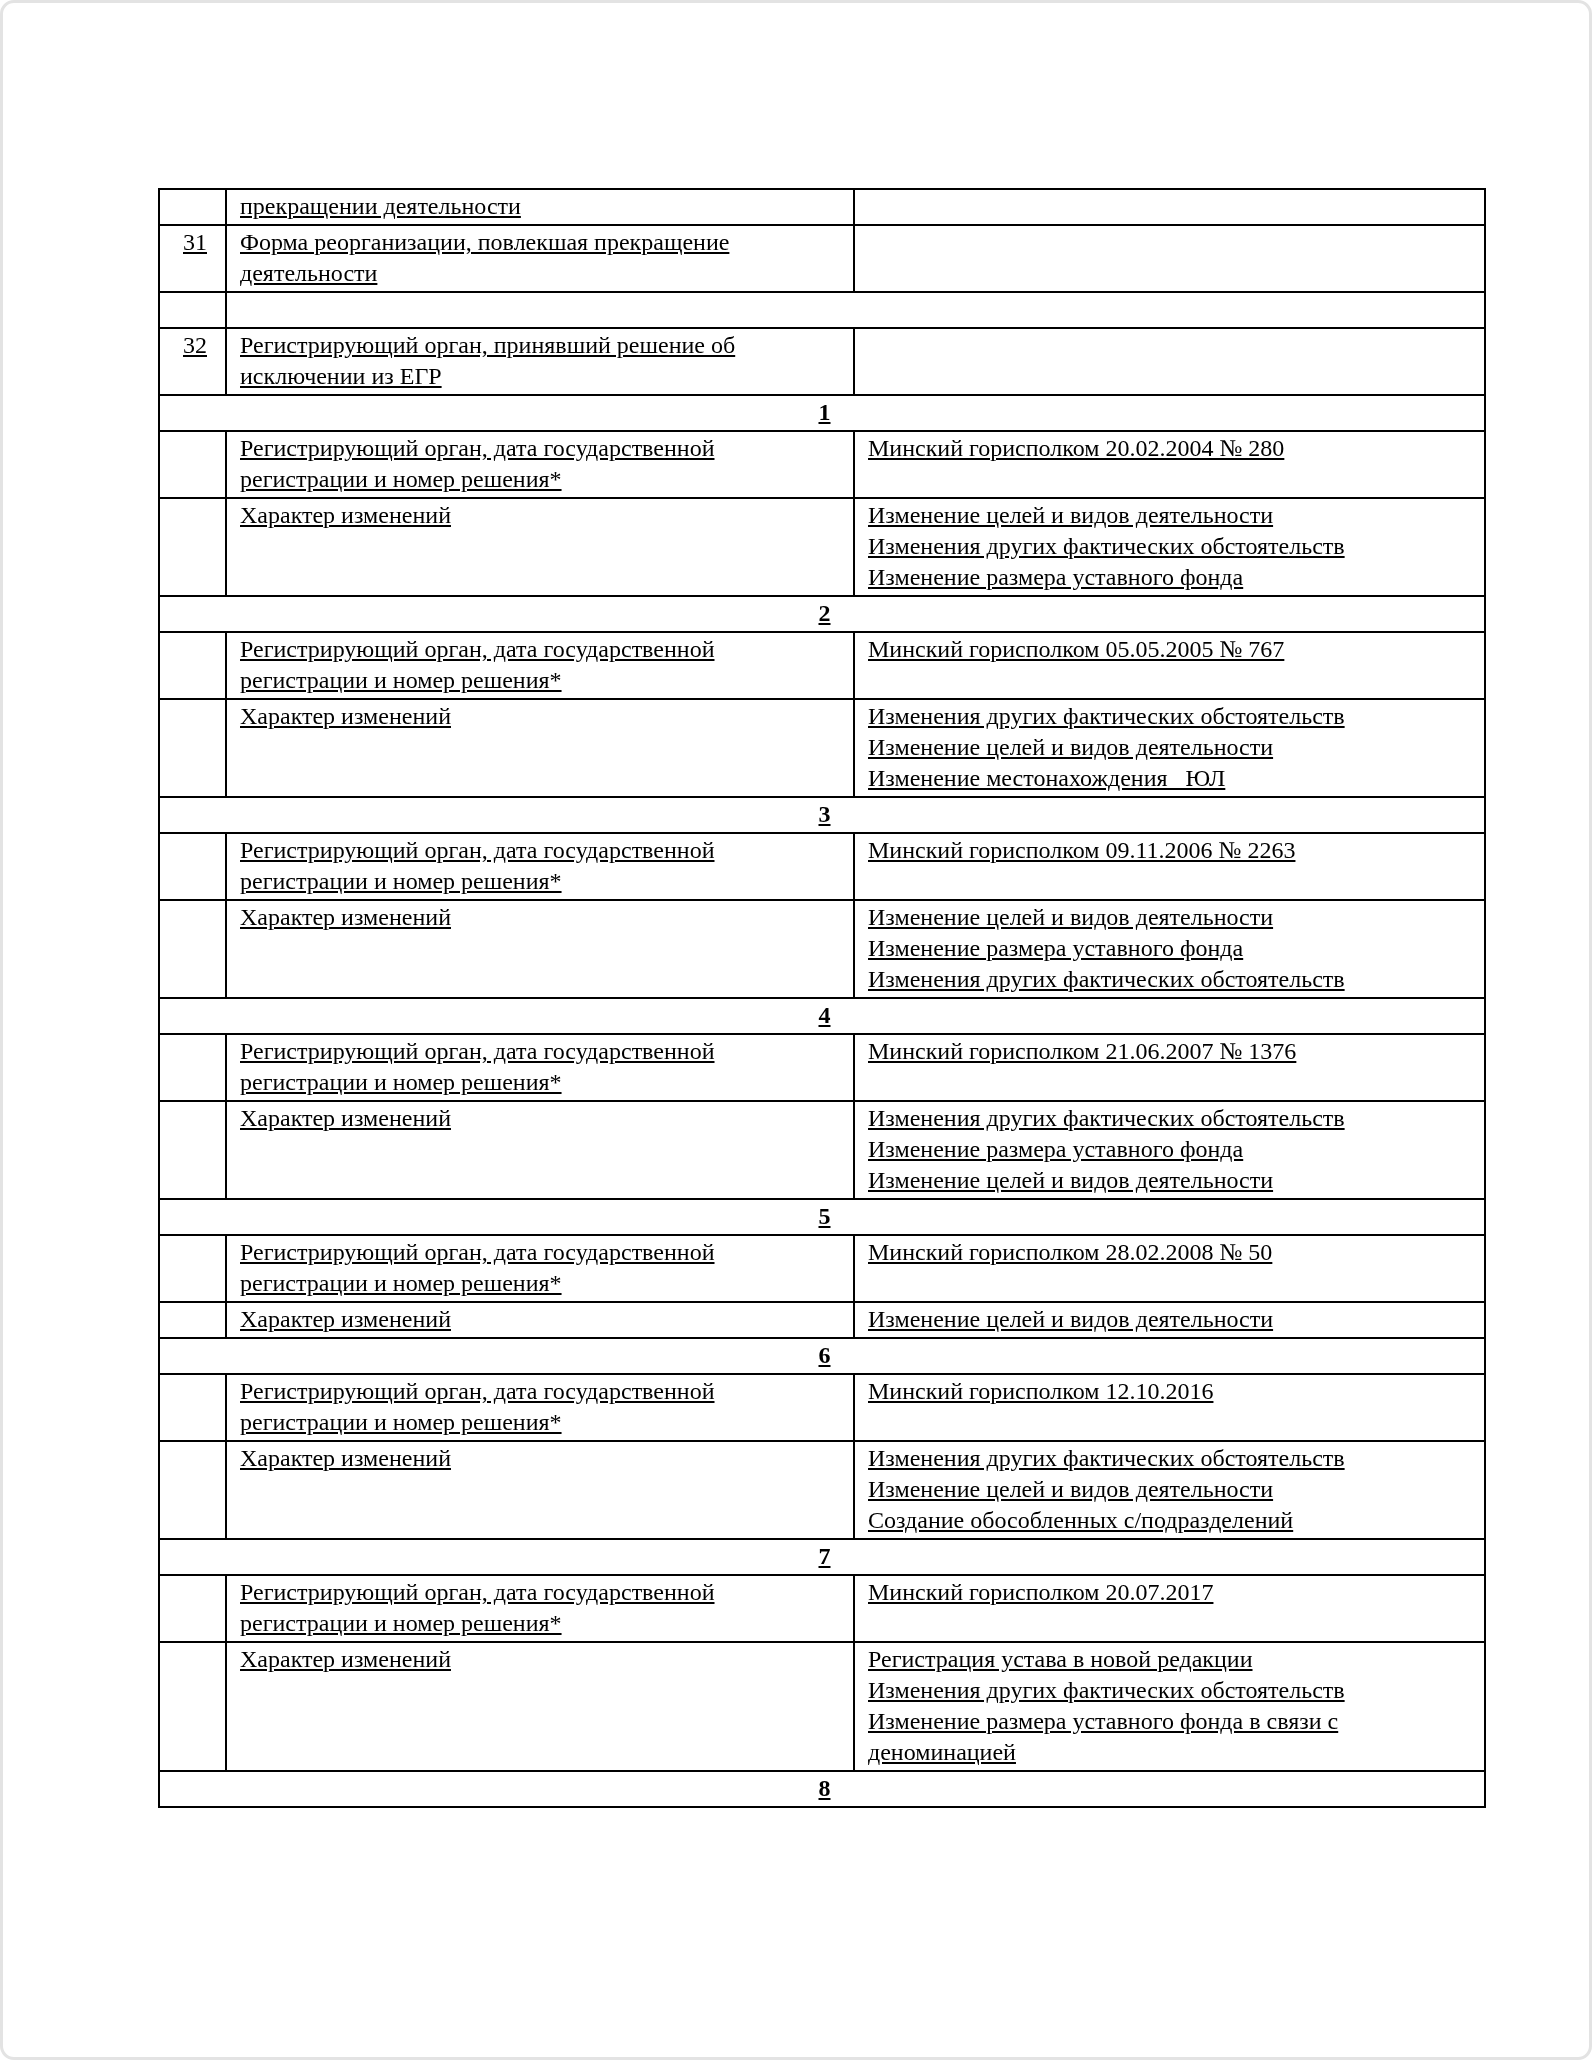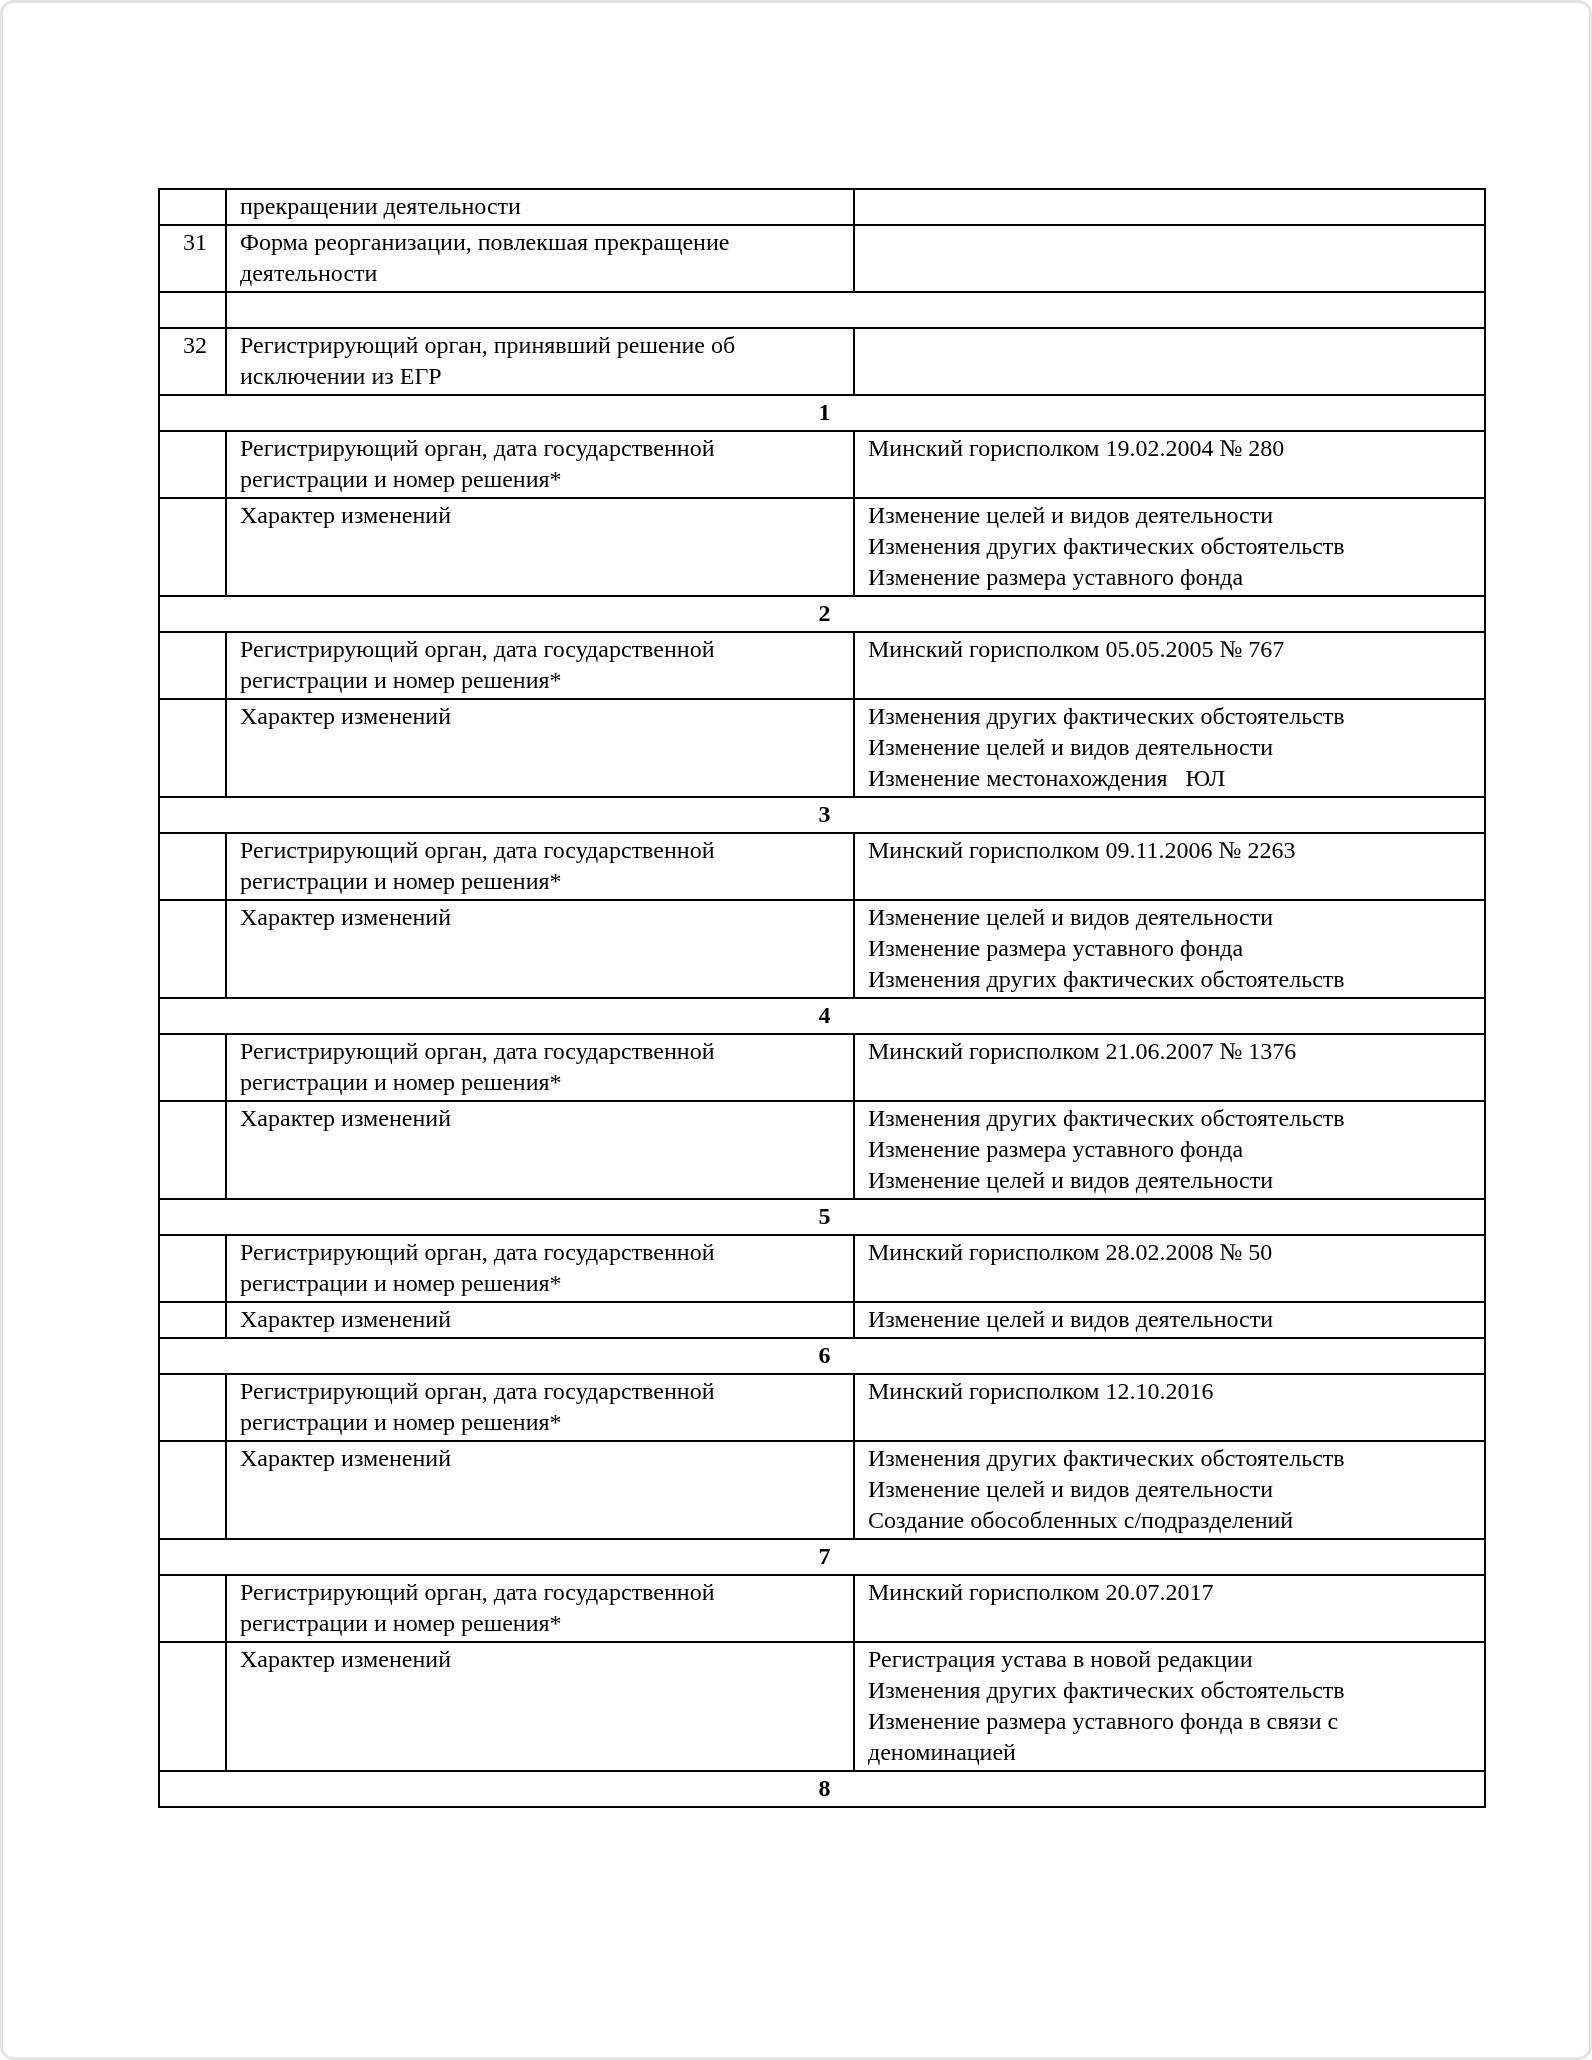--- a/index.html
+++ b/index.html
@@ -19,20 +19,21 @@
     box-sizing:border-box;
   }
   table.doc{
     position:absolute;
     left:158px;top:188px;
     width:1326px;
     border-collapse:collapse;
     table-layout:fixed;
     font-size:24px;
     line-height:31px;
+    text-decoration:underline;
   }
   table.doc td{
     border:2px solid #000000;
     vertical-align:top;
     padding:1px 8px 2px 13px;
     word-wrap:break-word;
   }
   td.num{
     text-align:center;
     padding:1px 2px 2px 2px;
@@ -85,21 +86,21 @@
 
 
 
 
     <tr>
       <td class="secnum" colspan="3">1</td>
     </tr>
     <tr>
       <td class="num"></td>
       <td class="label">Регистрирующий орган, дата государственной регистрации и номер решения*</td>
-      <td class="value">Минский горисполком 19.02.2004 № 280</td>
+      <td class="value">Минский горисполком 20.02.2004 № 280</td>
     </tr>
     <tr>
       <td class="num"></td>
       <td class="label">Характер изменений</td>
       <td class="value">
         <div class="line">Изменение целей и видов деятельности</div>
         <div class="line">Изменения других фактических обстоятельств</div>
         <div class="line">Изменение размера уставного фонда</div>
       </td>
     </tr>

